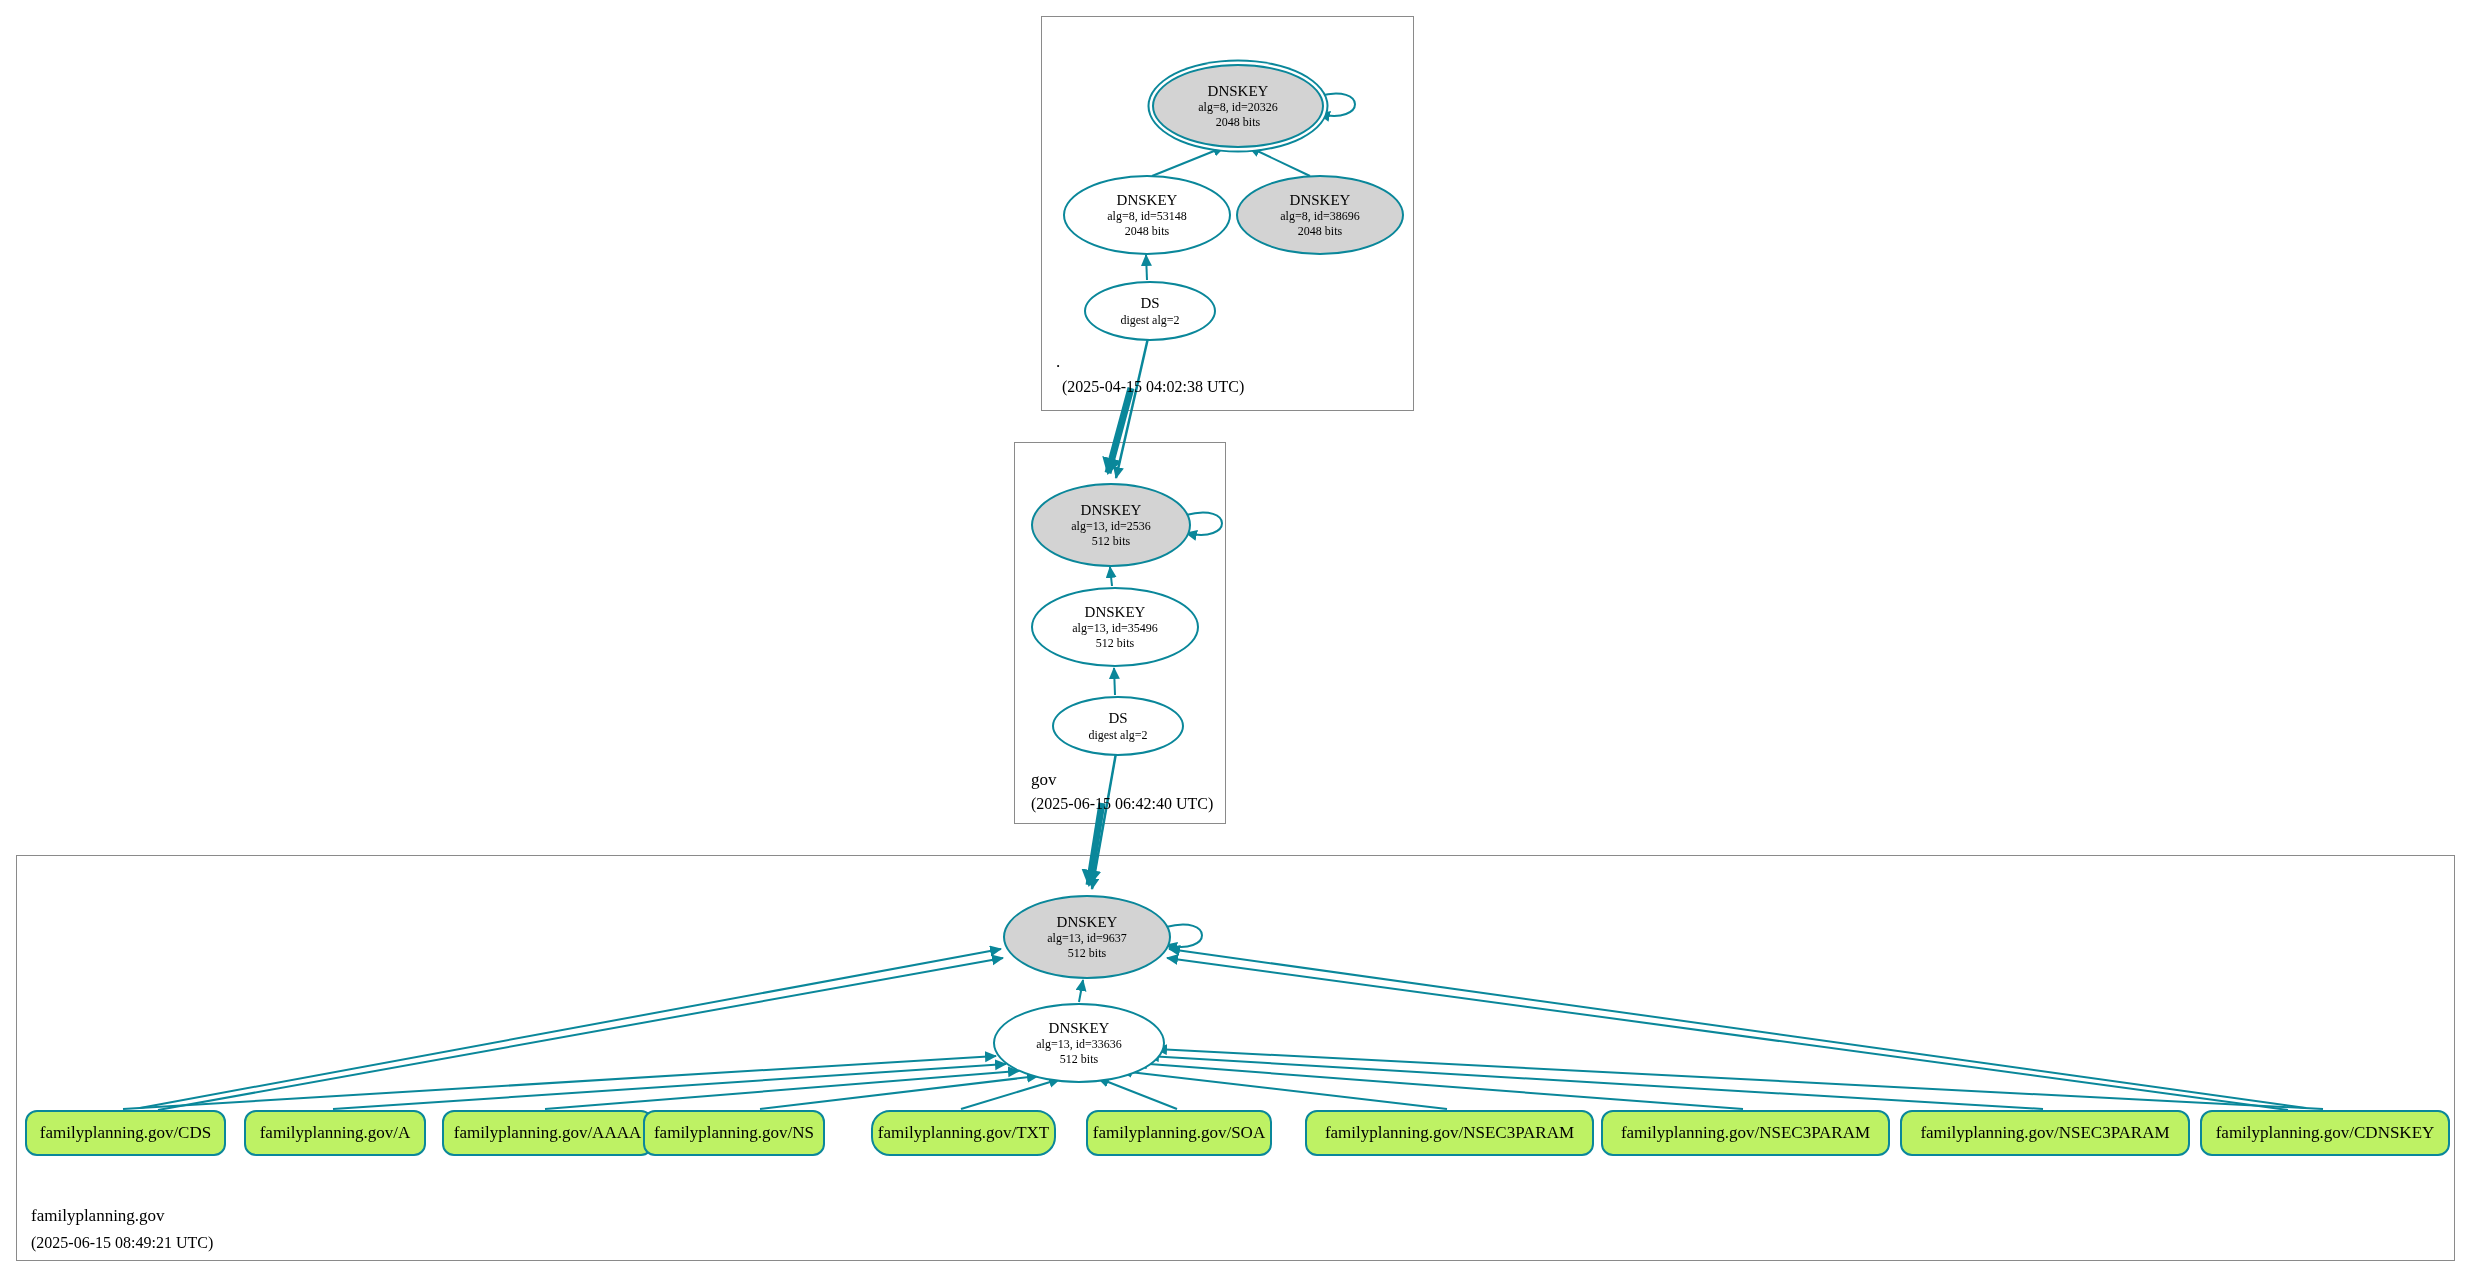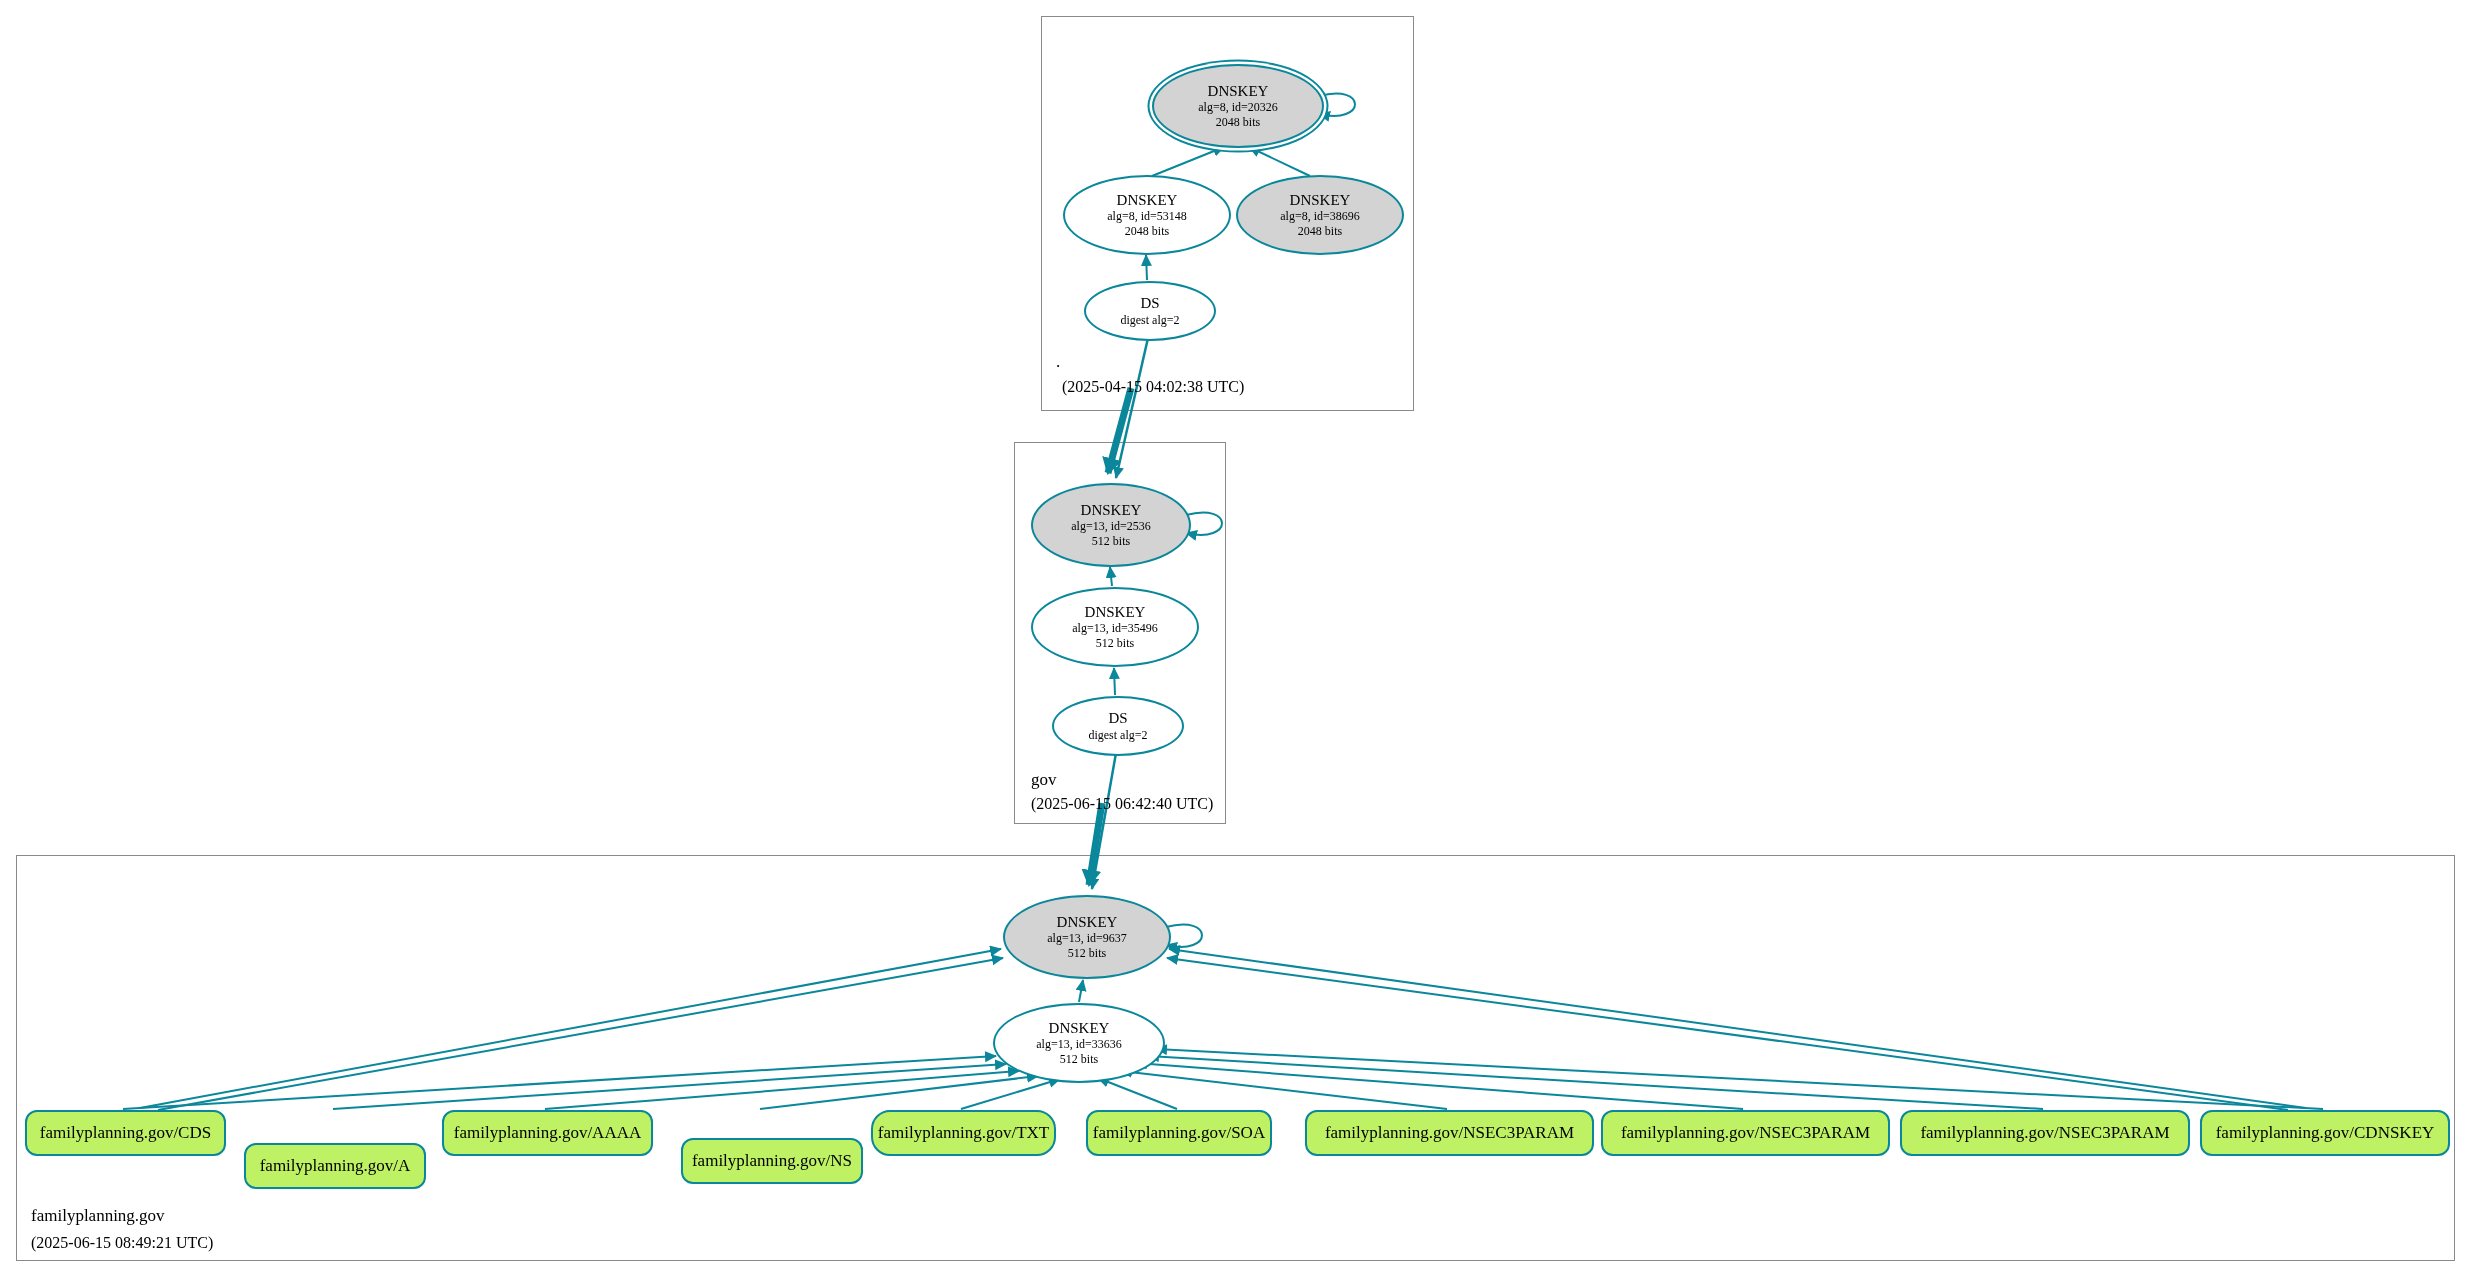--- a/index.html
+++ b/index.html
@@ -152,27 +152,27 @@
   </div>
   <div class="node" style="left:993px;top:1003px;width:168px;height:76px;">
     <div class="t">DNSKEY</div>
     <div class="m">alg=13, id=33636</div>
     <div class="m">512 bits</div>
   </div>
 
   <div class="rrset" style="left:25px;top:1110px;width:197px;height:42px;">
     <span>familyplanning.gov/CDS</span>
   </div>
-  <div class="rrset" style="left:244px;top:1110px;width:178px;height:42px;margin-top:33px;">
+  <div class="rrset" style="left:244px;top:1110px;width:178px;height:42px;">
     <span>familyplanning.gov/A</span>
   </div>
   <div class="rrset" style="left:442px;top:1110px;width:207px;height:42px;">
     <span>familyplanning.gov/AAAA</span>
   </div>
-  <div class="rrset" style="left:681px;top:1110px;width:178px;height:42px;margin-top:28px;">
+  <div class="rrset" style="left:643px;top:1110px;width:178px;height:42px;">
     <span>familyplanning.gov/NS</span>
   </div>
   <div class="rrset" style="left:871px;top:1110px;width:181px;height:42px;border-radius:19px;">
     <span>familyplanning.gov/TXT</span>
   </div>
   <div class="rrset" style="left:1086px;top:1110px;width:182px;height:42px;">
     <span>familyplanning.gov/SOA</span>
   </div>
   <div class="rrset" style="left:1305px;top:1110px;width:285px;height:42px;">
     <span>familyplanning.gov/NSEC3PARAM</span>

